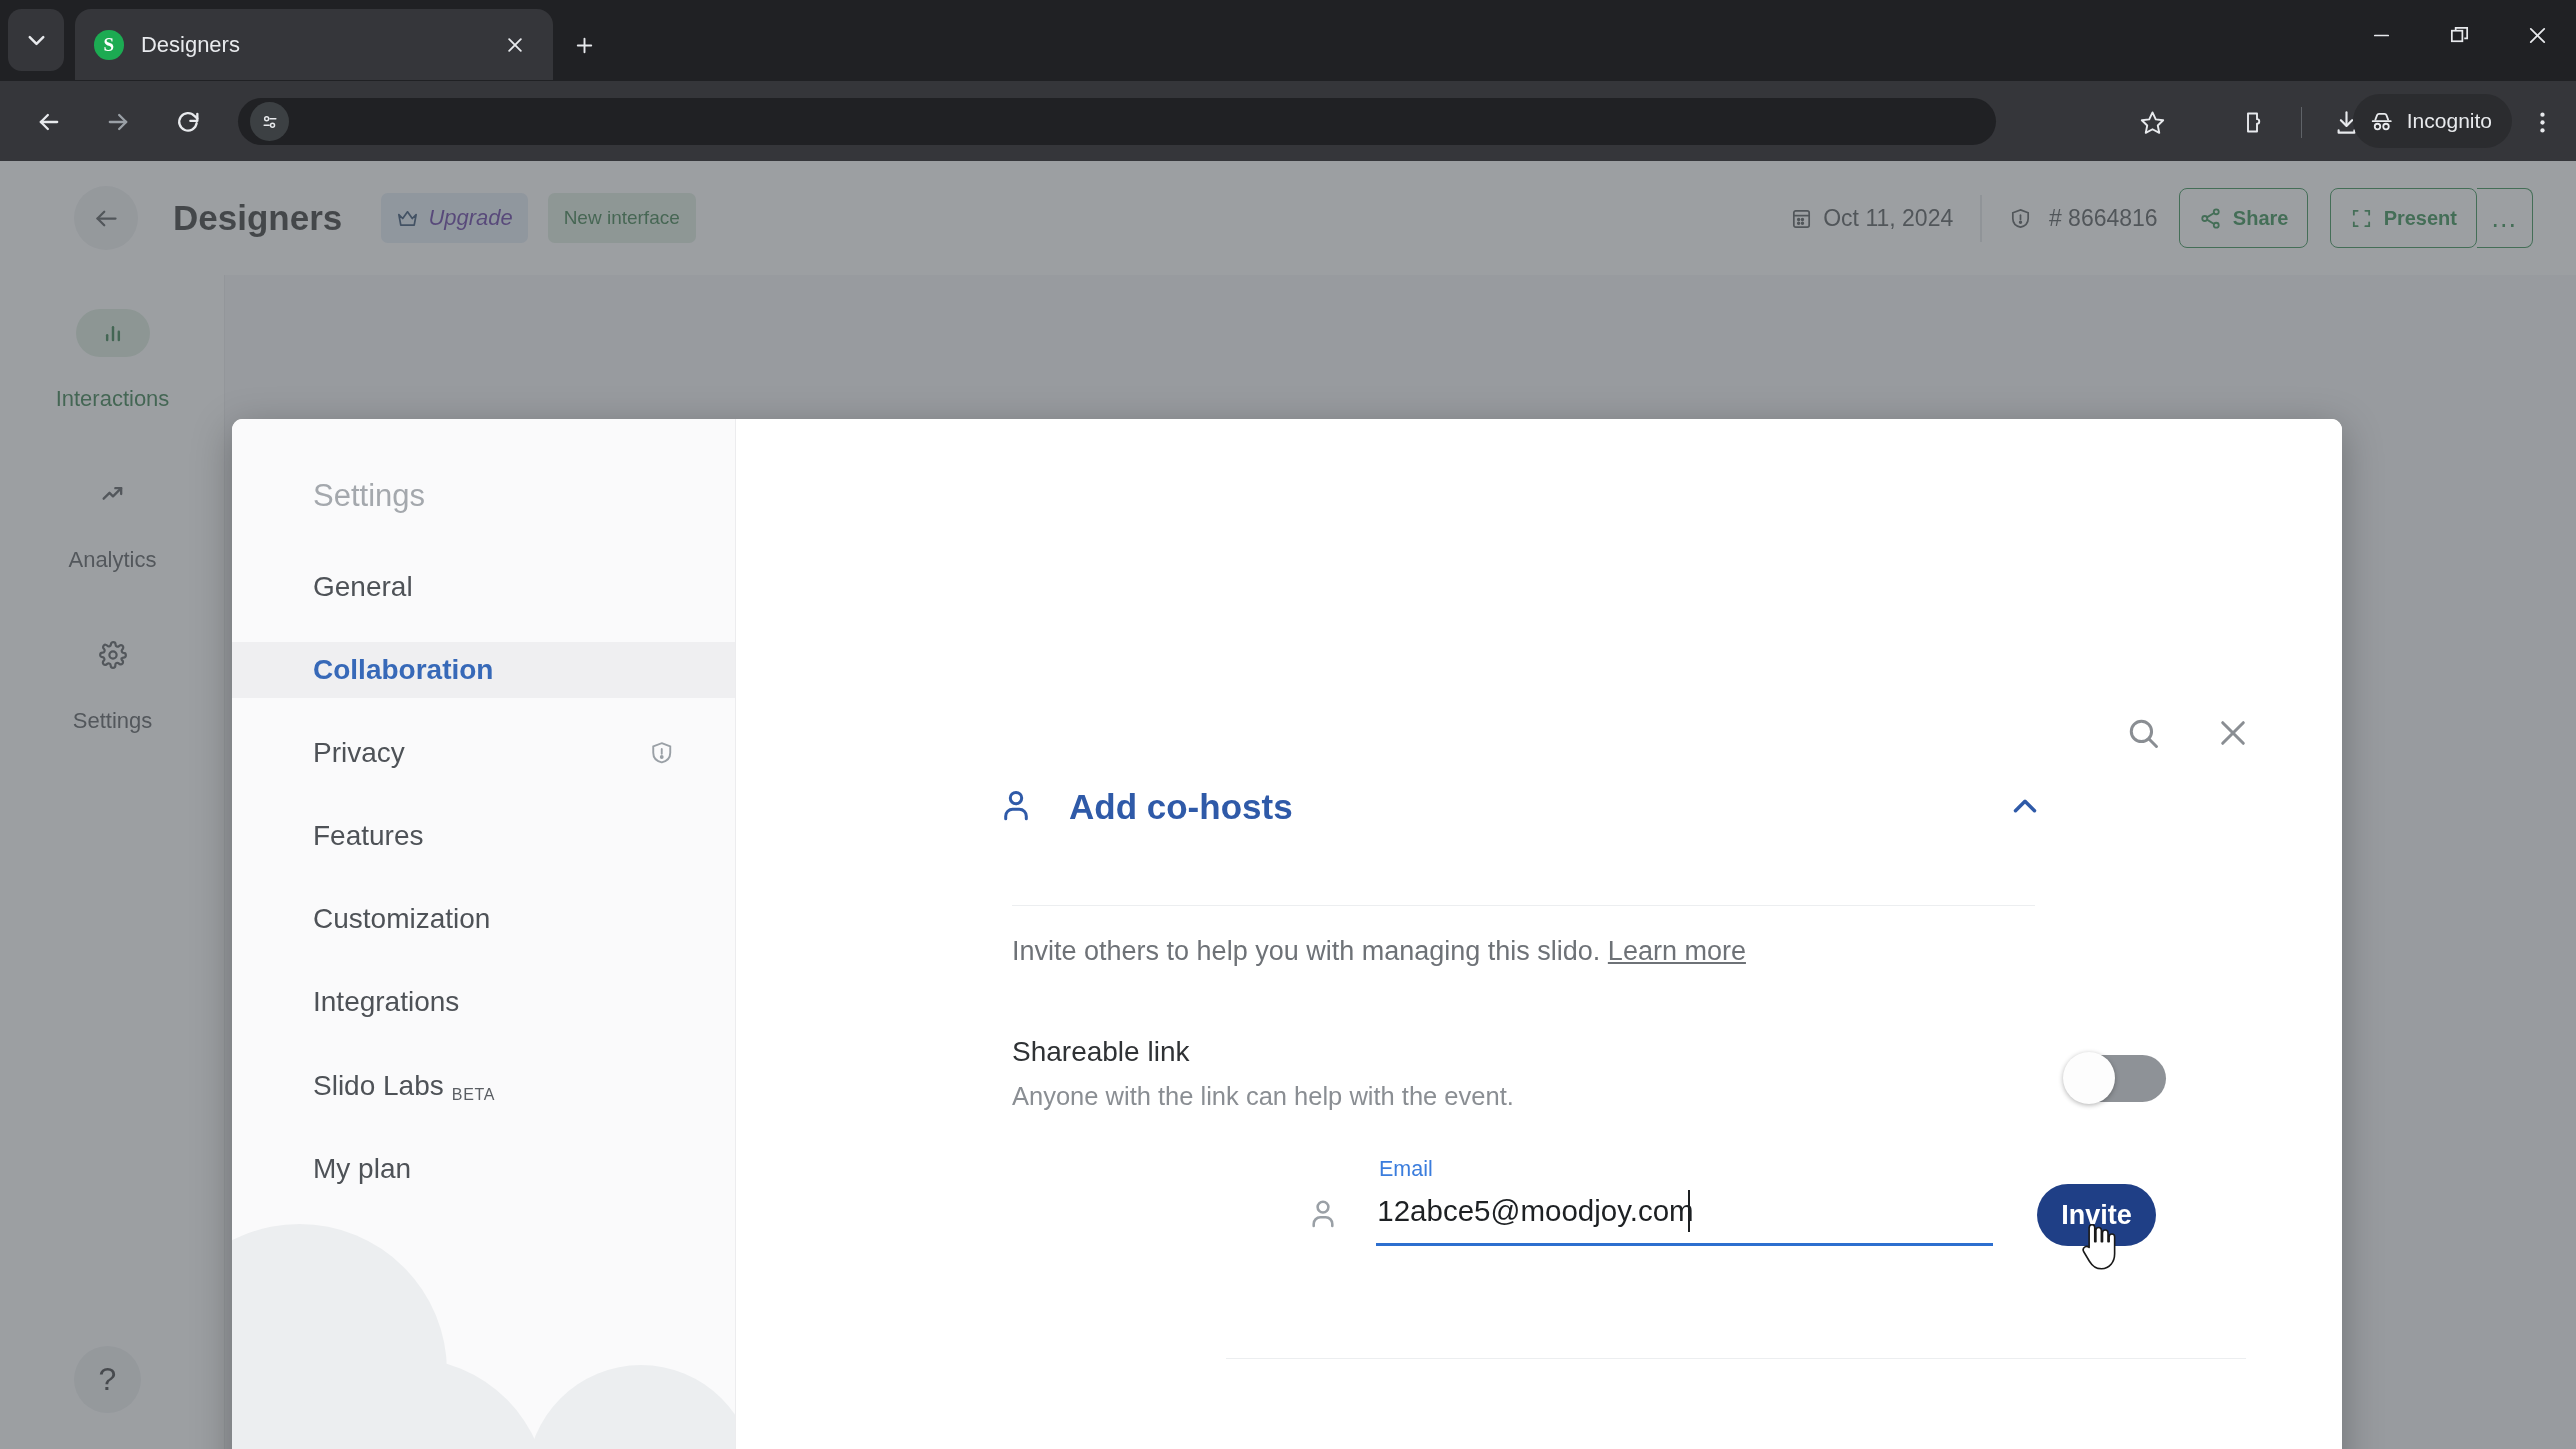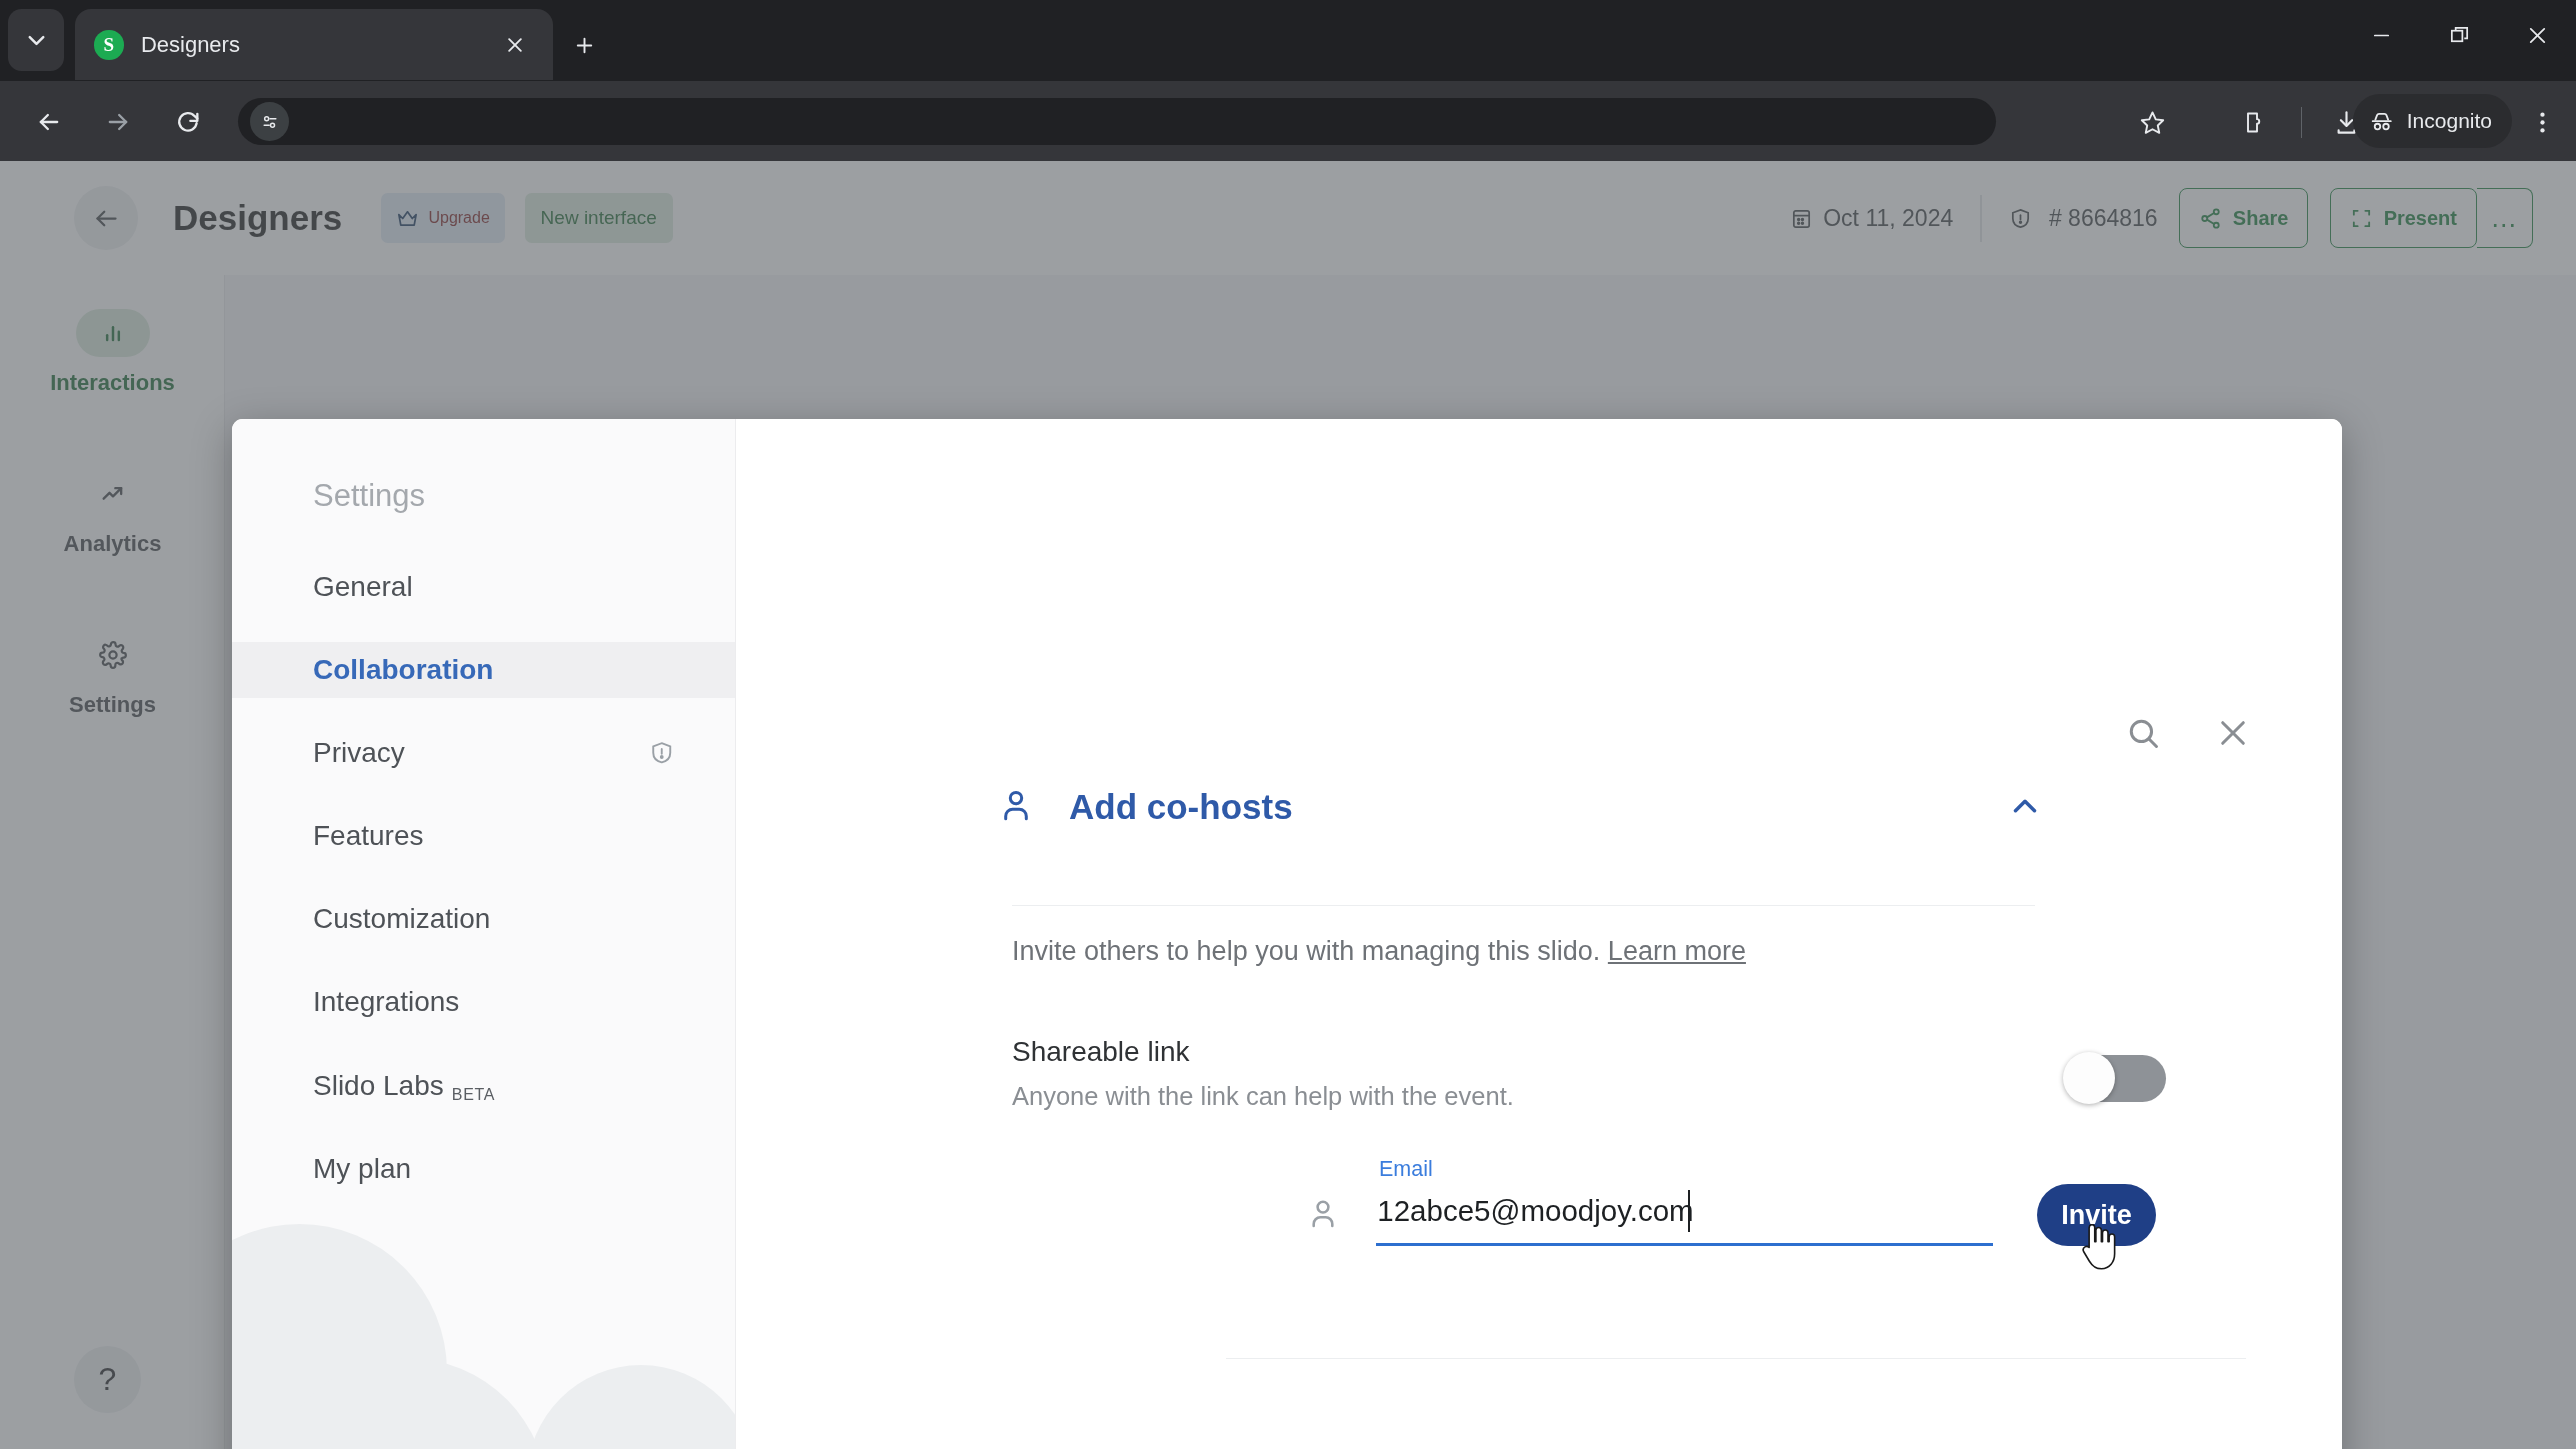--- a/index.html
+++ b/index.html
@@ -122,21 +122,21 @@
     margin-left: 74px; width: 64px; height: 64px; border-radius: 50%;
     background: #eceef0; display: flex; align-items: center; justify-content: center; cursor: pointer; flex:none;
   }
   #back-circle svg { width: 27px; height: 27px; }
   #event-title { margin-left: 35px; font-size: 35px; color: #1a1a1a; font-weight: 600; white-space: nowrap; }
   #upgrade-chip {
     margin-left: 39px; height: 50px; border-radius: 6.7px; background: #dfe9f5;
     display: flex; align-items: center; padding: 0 14.8px; cursor: pointer; flex:none;
   }
   #upgrade-chip svg { width: 23px; height: 23px; }
-  #upgrade-label { margin-left: 9.4px; font-size: 16px; color: #7f1d1d; white-space: nowrap; }
+  #upgrade-label { margin-left: 9.4px; font-size: 22px; color: #4c1d95; white-space: nowrap; font-style: italic; }
   #newiface-chip {
     margin-left: 20px; height: 50px; border-radius: 6.7px; background: #dbe9dd;
     display: flex; align-items: center; padding: 0 16px; cursor: pointer; flex:none;
   }
   #newiface-label { font-size: 19px; color: #1f6b32; white-space: nowrap; }
 
   #header-right { position: absolute; right: 43px; top: 0; height: 114px; display: flex; align-items: center; }
   #date-chip { display: flex; align-items: center; cursor: pointer; }
   #date-chip svg { width: 23px; height: 23px; }
   #date-label { margin-left: 10.7px; font-size: 23px; color: #3c4043; white-space: nowrap; }
@@ -160,21 +160,21 @@
     position: absolute; top: 114px; left: 0; width: 225px; height: 1174px; background: #ffffff;
     border-right: 1.3px solid #e6e8ea;
   }
   .rail-item {
     position: absolute; left: 0; width: 225px; text-align: center; cursor: pointer;
   }
   .rail-icon-wrap { width: 74px; height: 48px; margin: 0 auto; border-radius: 24px;
     display: flex; align-items: center; justify-content: center; }
   .rail-icon-wrap.active { background: #d7e8da; }
   .rail-icon-wrap svg { width: 28px; height: 28px; }
-  .rail-label { margin-top: 13px; font-size: 22px; color: #3f4347; font-weight: bold; }
+  .rail-label { margin-top: 29px; font-size: 22px; color: #3f4347; }
   .rail-label.active { color: #1a6b34; }
   #rail-0 { top: 34px; }
   #rail-1 { top: 195px; }
   #rail-2 { top: 356px; }
 
   #help-btn {
     position: absolute; left: 74px; top: 1185px; width: 67px; height: 67px;
     border-radius: 50%; background: #eceef0; display: flex; align-items: center; justify-content: center;
     cursor: pointer; color: #202124; font-size: 32px;
   }

